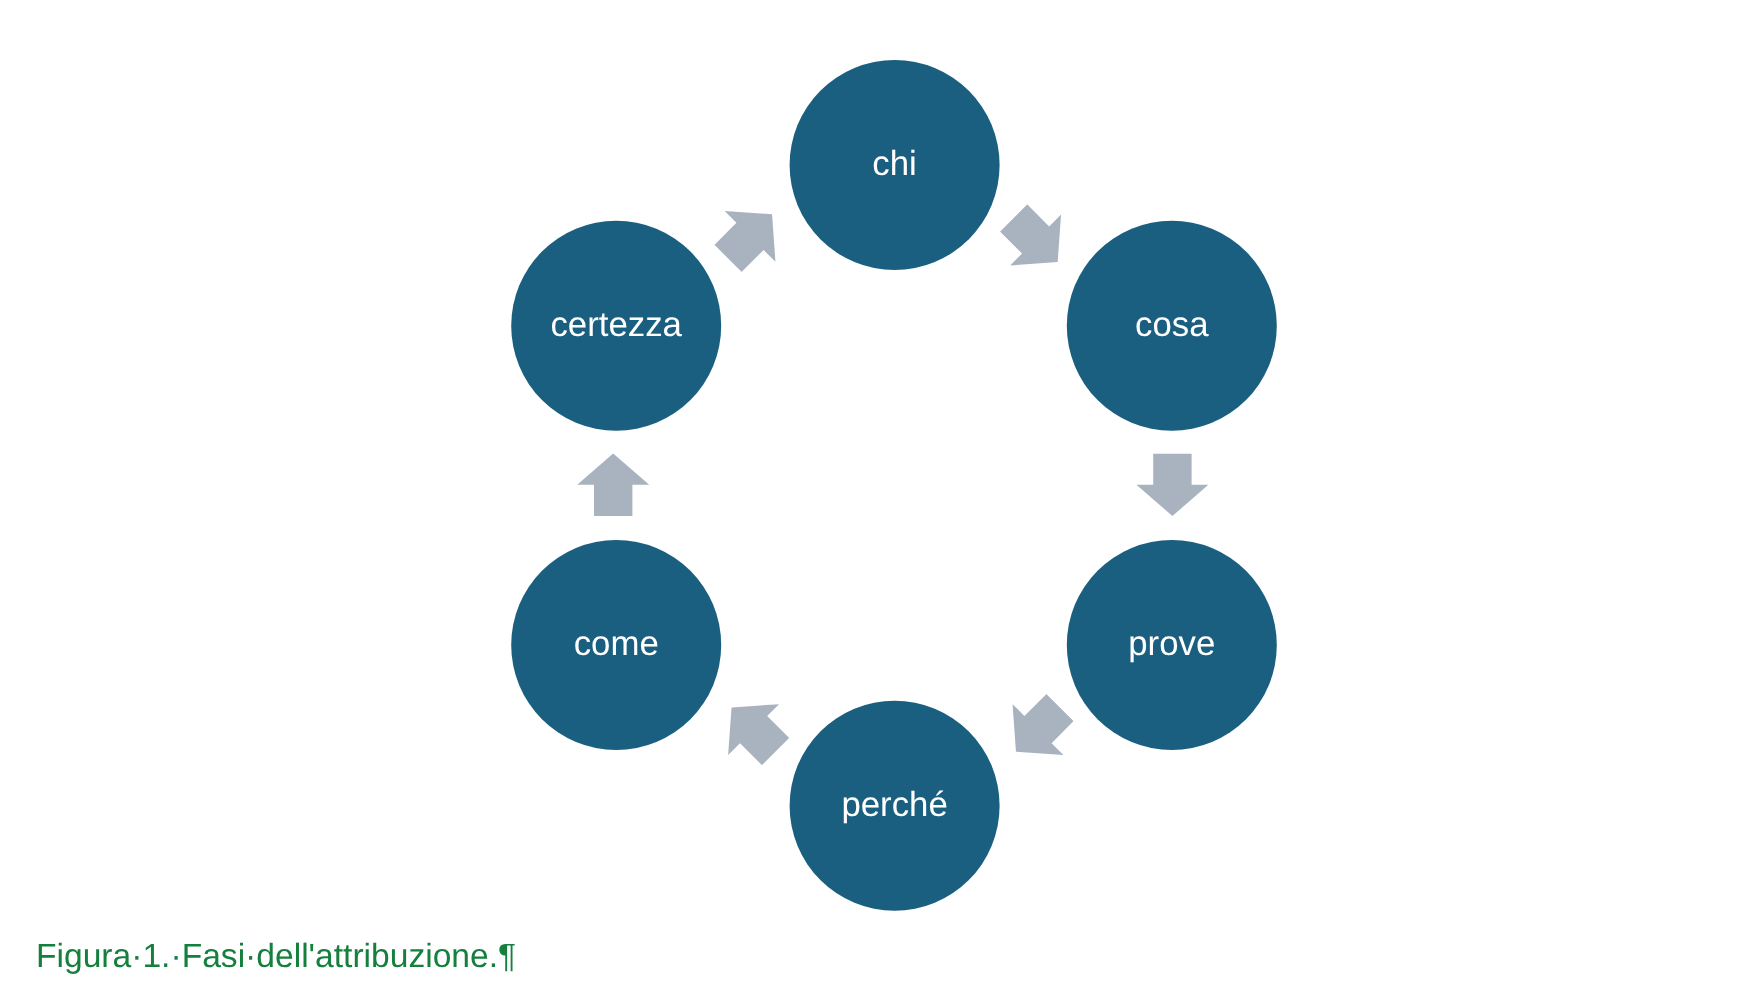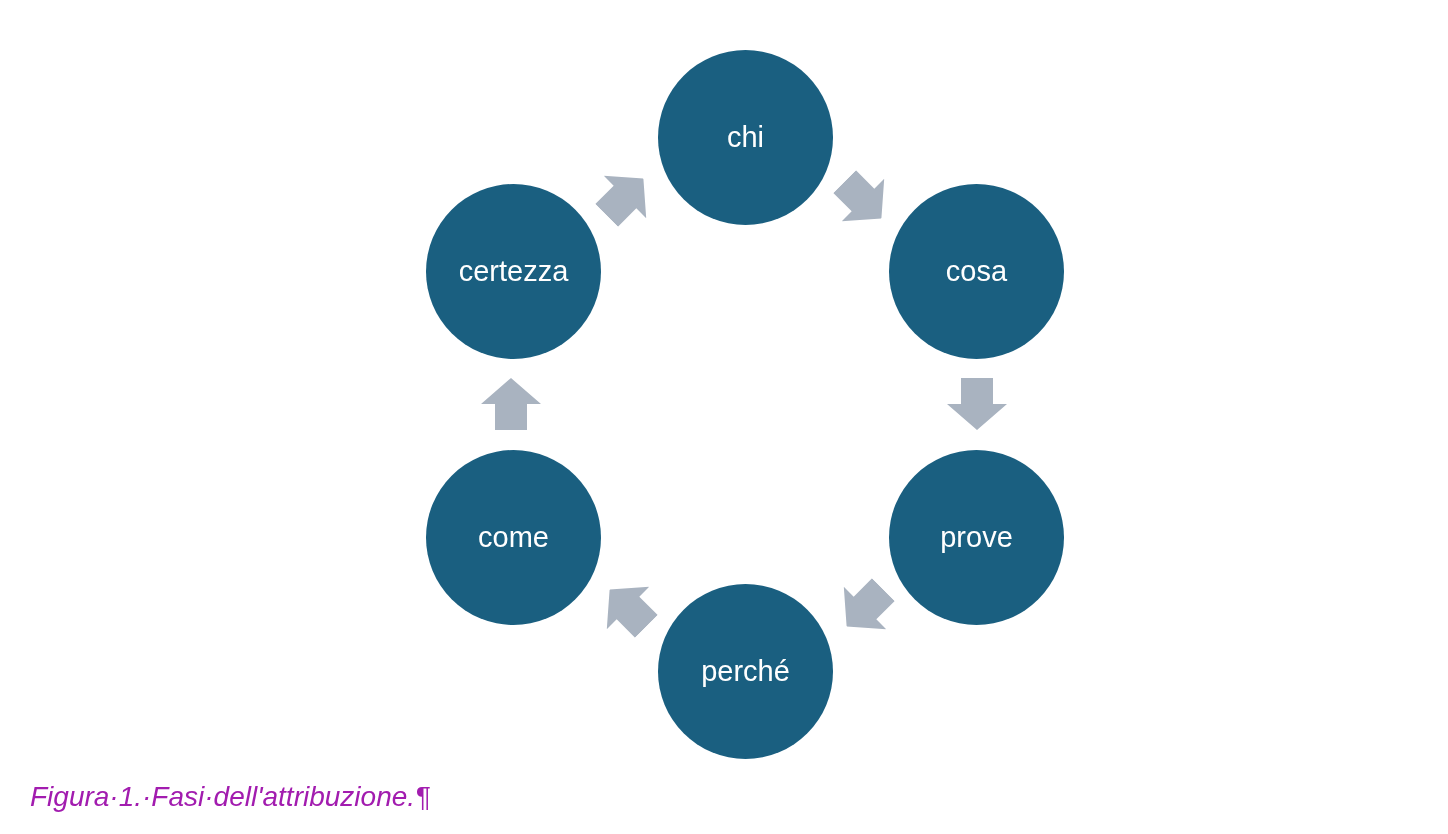--- a/index.html
+++ b/index.html
@@ -56,22 +56,21 @@
   .arrow-cosa-come    { left: 930px; top: 378px; transform: rotate(180deg); }
   .arrow-come-perche  { left: 818px; top: 582px; transform: rotate(225deg); }
   .arrow-perche-prove { left: 581px; top: 582px; transform: rotate(315deg); }
   .arrow-prove-certezza { left: 464px; top: 378px; transform: rotate(0deg); }
 
   .caption {
     position: absolute;
     left: 30px;
     top: 781px;
     font-size: 28px;
-    font-style: italic;
-    color: #a21caf;
+    color: #15803d;
     white-space: nowrap;
   }
 </style>
 </head>
 <body>
 
 <div class="page">
   <div class="diagram">
 
     <div class="node node-chi">

